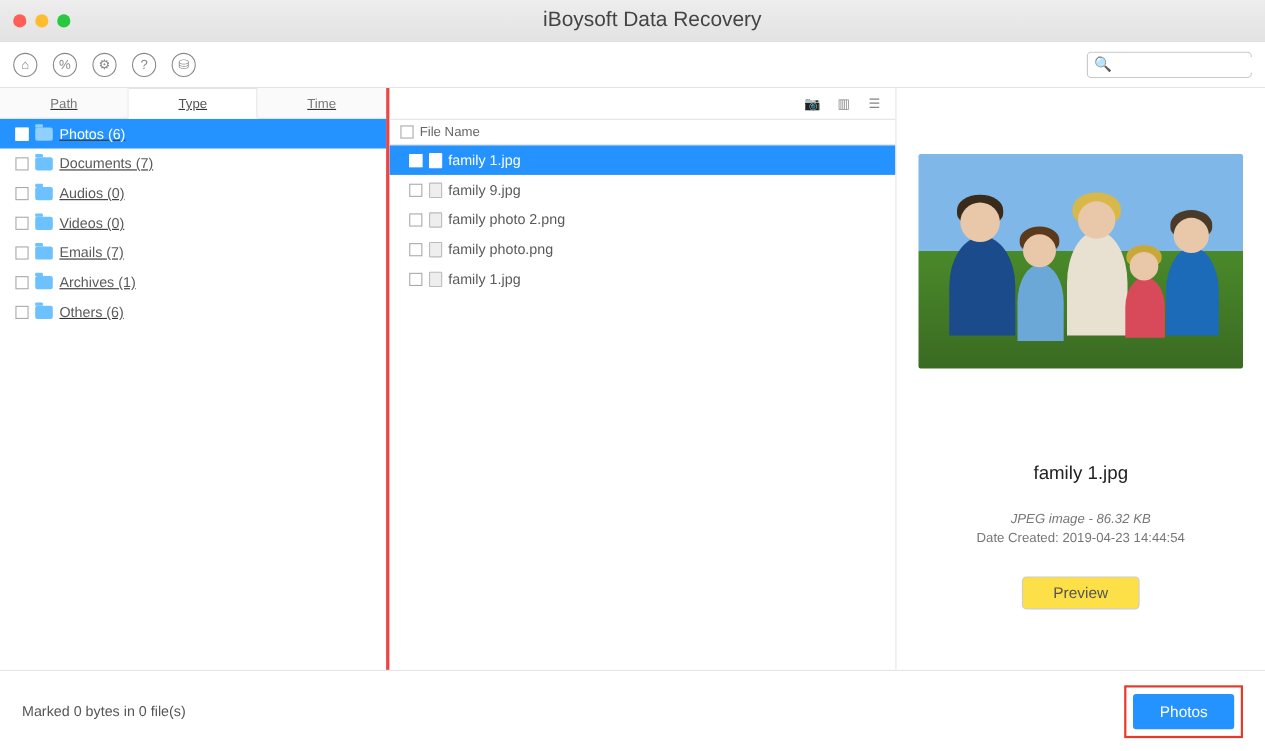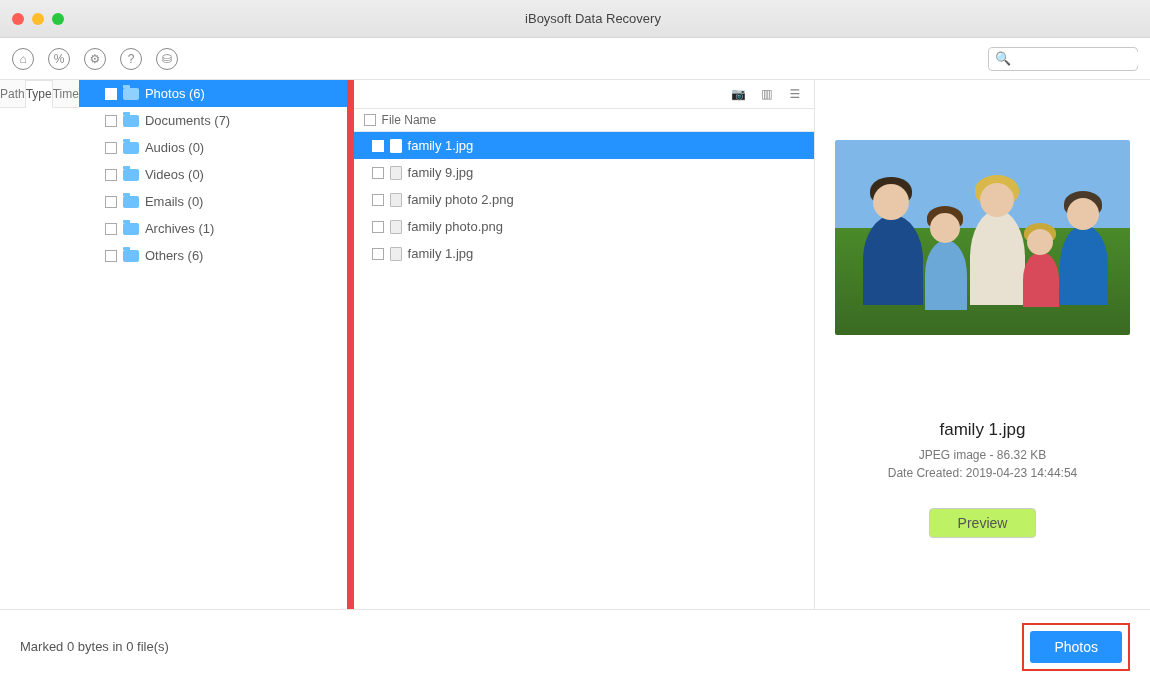--- a/index.html
+++ b/index.html
@@ -3,34 +3,34 @@
 <meta charset="utf-8">
 <style>
 * { box-sizing: border-box; margin: 0; padding: 0; }
 body { font-family: -apple-system, Helvetica, Arial, sans-serif; font-size: 13px; color: #333; background: #fff; width: 1150px; height: 683px; overflow: hidden; display: flex; flex-direction: column; }
 .titlebar { height: 38px; background: linear-gradient(#ededed,#e3e3e3); border-bottom: 1px solid #d6d6d6; display: flex; align-items: center; position: relative; }
 .win-controls { display: flex; gap: 8px; margin-left: 12px; }
 .dot { width: 12px; height: 12px; border-radius: 50%; }
 .dot.red { background: #ff5f57; }
 .dot.ylw { background: #ffbd2e; }
 .dot.grn { background: #28c940; }
-.titlebar-title { position: absolute; left: 0; right: 0; text-align: center; font-size: 13px; color: #444; pointer-events: none; margin-left: 36px; }
+.titlebar-title { position: absolute; left: 0; right: 0; text-align: center; font-size: 19px; color: #444; pointer-events: none; margin-left: 36px; }
 .toolbar { height: 42px; background: #fff; border-bottom: 1px solid #e5e5e5; display: flex; align-items: center; padding: 0 12px; }
 .tool-icons { display: flex; gap: 14px; }
 .tool-icon { width: 22px; height: 22px; border: 1.5px solid #888; border-radius: 50%; display: flex; align-items: center; justify-content: center; color: #888; font-size: 12px; cursor: pointer; }
 .search-wrap { margin-left: auto; width: 150px; height: 24px; border: 1px solid #c8c8c8; border-radius: 4px; display: flex; align-items: center; padding: 0 6px; color: #999; }
 .search-wrap input { border: none; outline: none; flex: 1; font-size: 12px; }
 .main { flex: 1; display: flex; min-height: 0; }
-.sidebar { width: 360px; border-right: 7px solid #ef4444; display: flex; flex-direction: row; }
+.sidebar { width: 360px; border-right: 3px solid #ef4444; display: flex; flex-direction: column; text-decoration: underline; }
 .tabs { height: 28px; display: flex; border-bottom: 1px solid #e5e5e5; background: #fafafa; }
 .tab { flex: 1; display: flex; align-items: center; justify-content: center; font-size: 12px; color: #777; border-right: 1px solid #e5e5e5; cursor: pointer; }
 .tab:last-child { border-right: none; }
 .tab.active { background: #fff; border-top: 1px solid #e5e5e5; border-bottom: 1px solid #fff; margin-bottom: -1px; color: #555; }
 .cat-list { flex: 1; overflow: auto; }
-.cat-item { height: 27px; display: flex; align-items: center; padding: 0 26px; gap: 6px; cursor: pointer; color: #5a5a5a; }
+.cat-item { height: 27px; display: flex; align-items: center; padding: 0 14px; gap: 6px; cursor: pointer; color: #5a5a5a; }
 .cat-item.selected { background: #2493ff; color: #fff; }
 .chk { width: 12px; height: 12px; border: 1px solid #aaa; background: #fff; display: inline-block; flex-shrink: 0; }
 .cat-item.selected .chk { border-color: #fff; }
 .folder-icon { width: 16px; height: 12px; background: #6ec1ff; border-radius: 2px; flex-shrink: 0; position: relative; }
 .folder-icon::before { content: ''; position: absolute; top: -3px; left: 0; width: 7px; height: 3px; background: #6ec1ff; border-radius: 1px 1px 0 0; }
 .cat-item.selected .folder-icon, .cat-item.selected .folder-icon::before { background: #8fd0ff; }
 .filecol { width: 470px; border-right: 1px solid #e5e5e5; display: flex; flex-direction: column; }
 .filecol-head { height: 28px; display: flex; align-items: center; justify-content: space-between; padding: 0 10px; font-size: 12px; color: #666; }
 .view-toggle { display: flex; gap: 10px; color: #888; }
 .vt { width: 18px; height: 18px; display:flex; align-items:center; justify-content:center; cursor:pointer; }
@@ -55,23 +55,23 @@
 .h3{left:145px;bottom:118px;width:34px;height:34px;}
 .h4{left:192px;bottom:80px;width:26px;height:26px;}
 .h5{left:232px;bottom:105px;width:32px;height:32px;}
 .hair{position:absolute;border-radius:50% 50% 40% 40%;}
 .hr1{left:35px;bottom:130px;width:42px;height:28px;background:#3a2a1a;}
 .hr2{left:92px;bottom:105px;width:36px;height:24px;background:#5a3a1a;}
 .hr3{left:140px;bottom:130px;width:44px;height:30px;background:#d8b848;}
 .hr4{left:189px;bottom:92px;width:32px;height:20px;background:#c8a838;}
 .hr5{left:229px;bottom:118px;width:38px;height:26px;background:#4a3a2a;}
 .preview-name { margin-top: 85px; font-size: 17px; font-weight: 500; color: #222; }
-.preview-meta { font-size: 12px; color: #777; margin-top: 8px; }
+.preview-meta { font-size: 12px; color: #777; margin-top: 24px; font-style: italic; }
 .preview-date { font-size: 12px; color: #777; margin-top: 4px; }
-.preview-btn { margin-top: 28px; padding: 6px 28px; border: 1px solid #ccc; background: #bef264; border-radius: 4px; font-size: 14px; color: #555; cursor: pointer; }
+.preview-btn { margin-top: 28px; padding: 6px 28px; border: 1px solid #ccc; background: #fde047; border-radius: 4px; font-size: 14px; color: #555; cursor: pointer; }
 .footer { height: 74px; border-top: 1px solid #e5e5e5; display: flex; align-items: center; padding: 0 20px; }
 .marked { font-size: 13px; color: #555; }
 .recover-wrap { margin-left: auto; border: 2px solid #e63a2a; padding: 6px; }
 .recover-btn { background: #2493ff; color: #fff; border: none; padding: 8px 24px; font-size: 14px; border-radius: 3px; cursor: pointer; }
 </style>
 </head>
 <body>
 
 <div class="titlebar">
   <div class="win-controls">
@@ -122,21 +122,21 @@
           <span>Audios (0)</span>
         </div>
         <div class="cat-item">
           <span class="chk"></span>
           <span class="folder-icon"></span>
           <span>Videos (0)</span>
         </div>
         <div class="cat-item">
           <span class="chk"></span>
           <span class="folder-icon"></span>
-          <span>Emails (0)</span>
+          <span>Emails (7)</span>
         </div>
         <div class="cat-item">
           <span class="chk"></span>
           <span class="folder-icon"></span>
           <span>Archives (1)</span>
         </div>
         <div class="cat-item">
           <span class="chk"></span>
           <span class="folder-icon"></span>
           <span>Others (6)</span>

